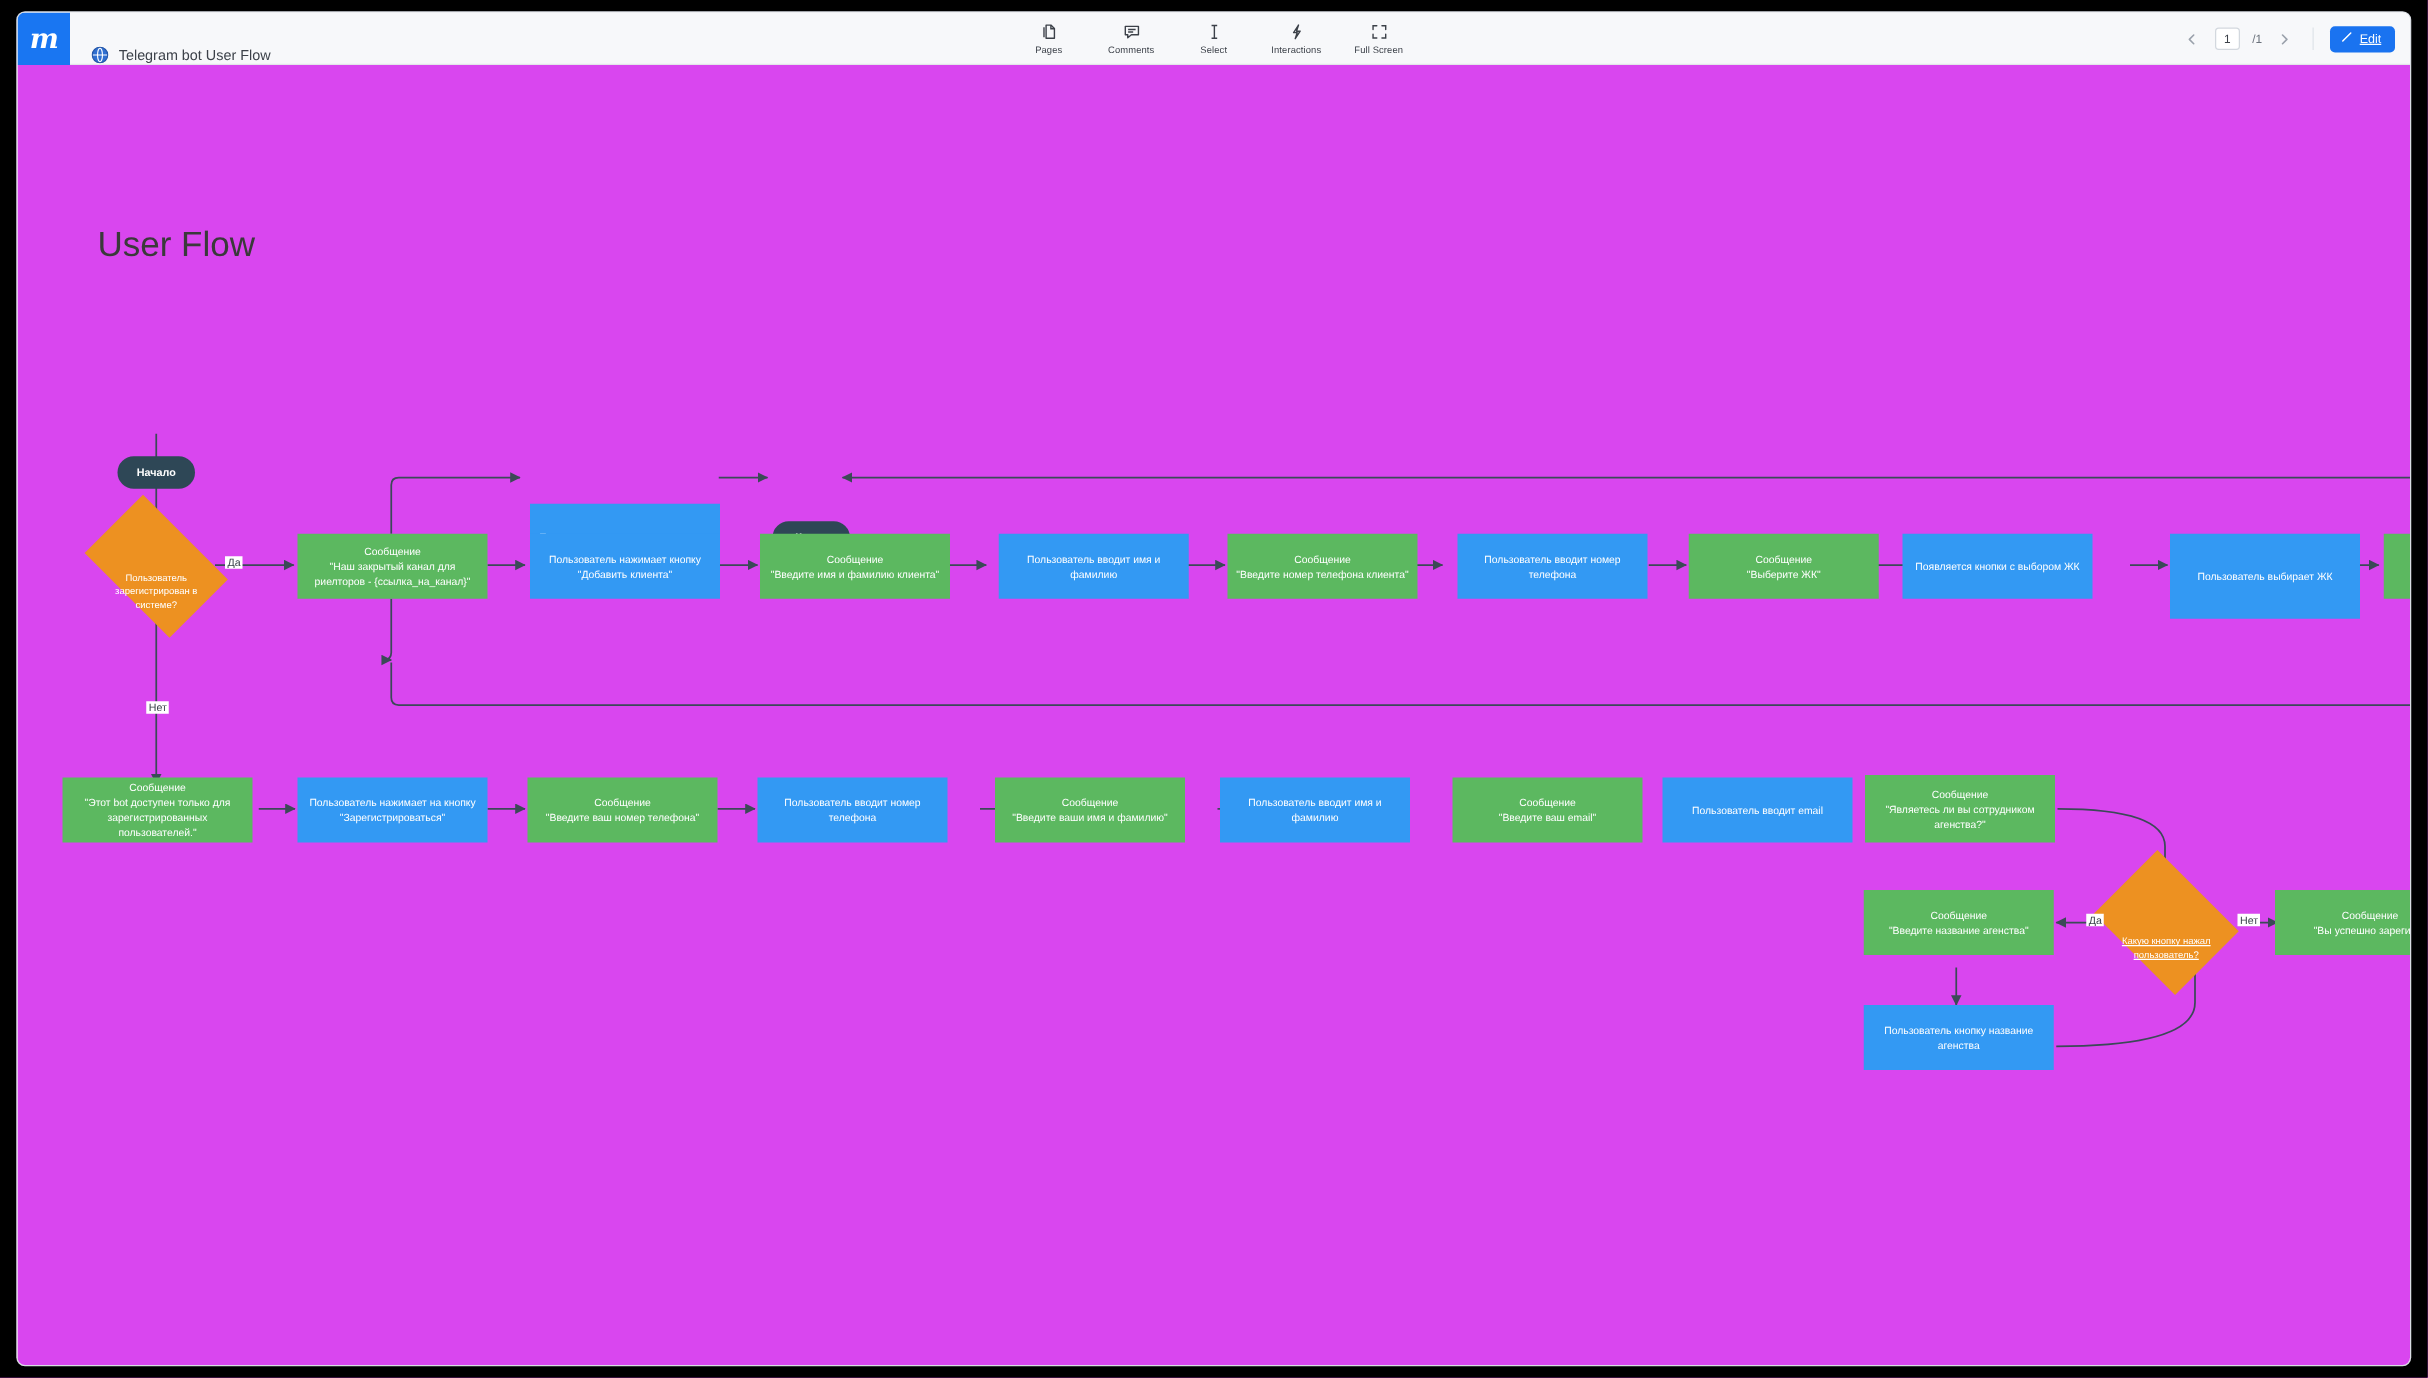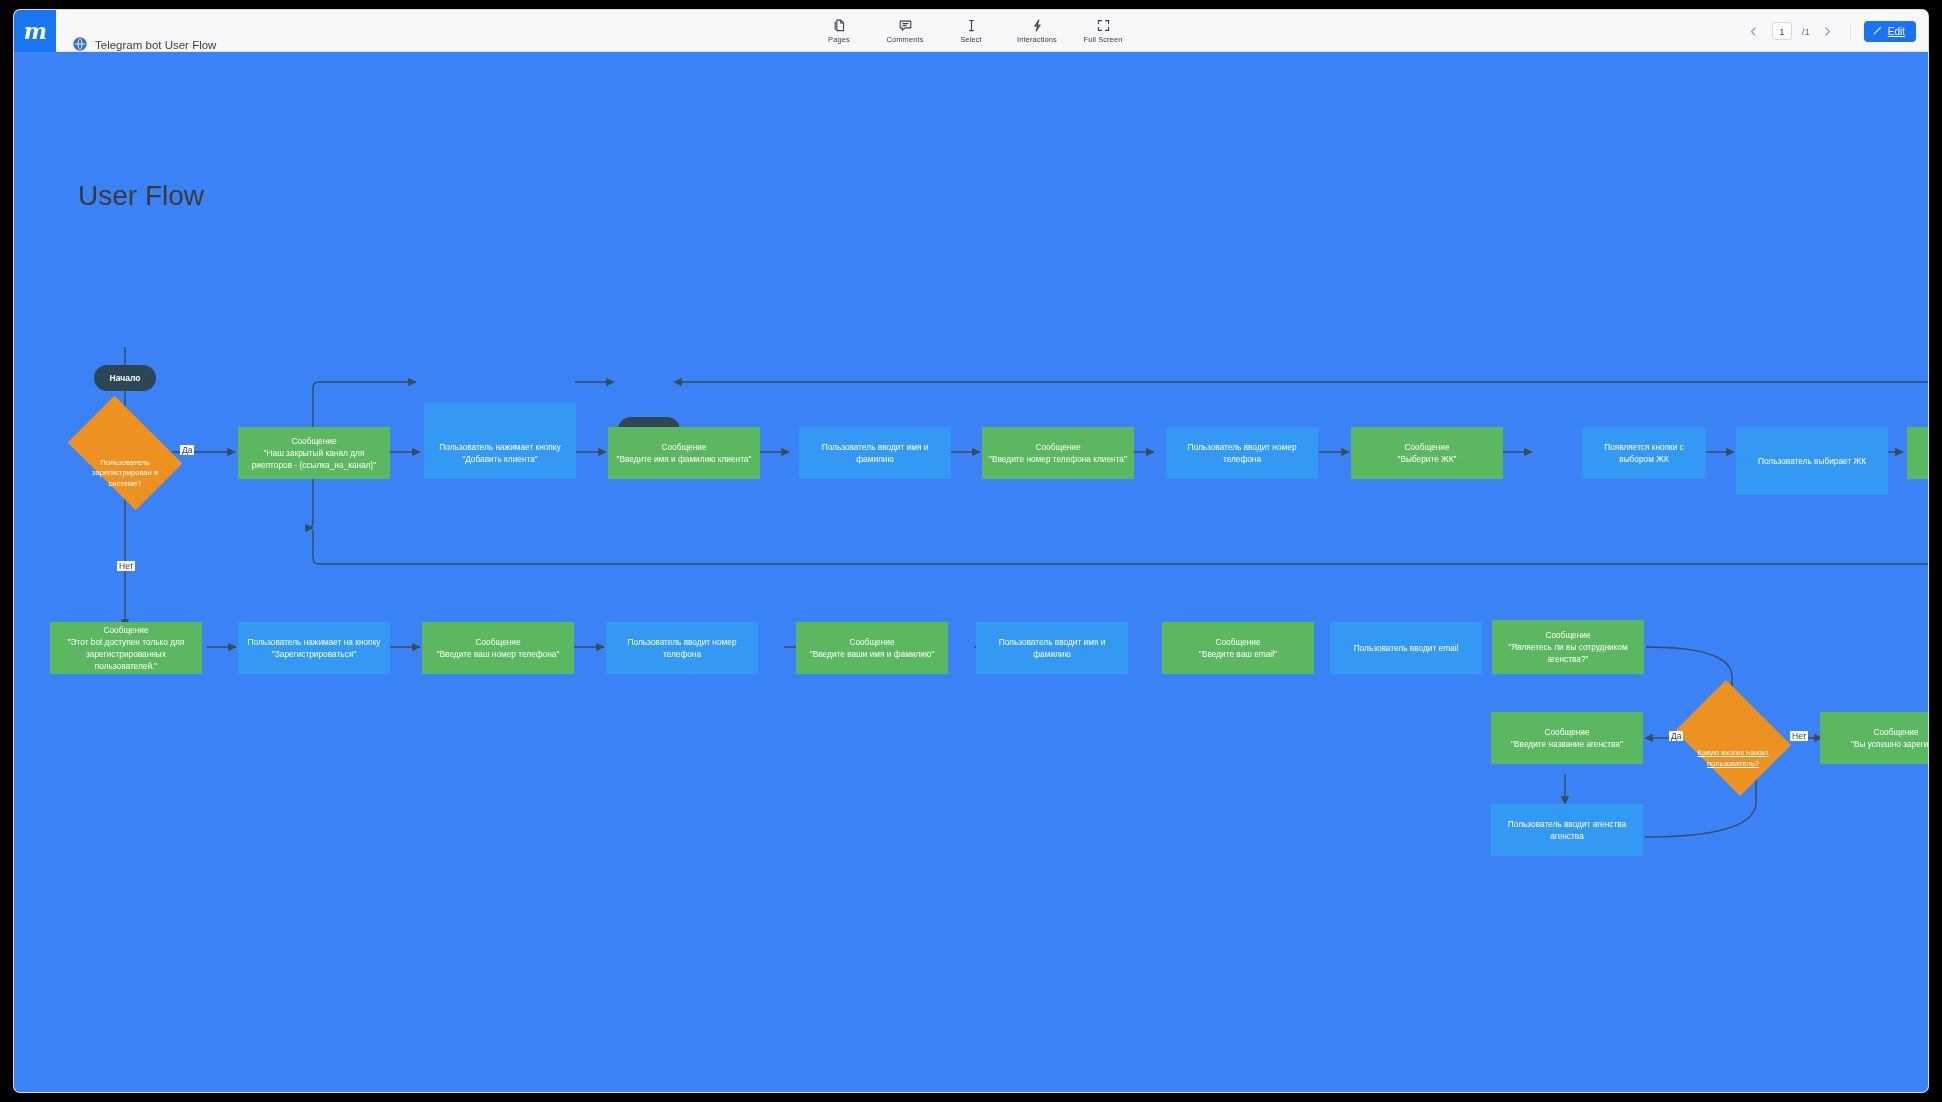--- a/index.html
+++ b/index.html
@@ -83,21 +83,21 @@
     height: 21px; padding: 0 11px 0 8px;
     background: #1a73f0; border-radius: 4px;
     display:flex; align-items:center; gap:5px;
     color:#fff; font-size:10px; cursor:pointer;text-decoration:underline;
   }
 
   
   .canvas {
     position: absolute; left: 0; top: 42px;
     width: 100%; height: calc(100% - 42px);
-    background: #3b82f6;
+    background: #d946ef;
     overflow: hidden;
   }
   .flow-title {
     position: absolute; left: 64px; top: 128px;
     font-size: 28px; color: #3a3a3a; font-weight: 400;
   }
 
   svg.wires { position:absolute; left:0; top:0; width:100%; height:100%; }
 
   
@@ -350,21 +350,21 @@
     <div class="node n-blue" style="left:1152px; top:375px; width:152px; height:52px;">
       <span>Пользователь вводит номер
 телефона</span>
     </div>
 
     <div class="node n-green" style="left:1337px; top:375px; width:152px; height:52px;">
       <span>Сообщение
 "Выберите ЖК"</span>
     </div>
 
-    <div class="node n-blue" style="left:1568px; top:375px; width:124px; height:52px;justify-content:center;">
+    <div class="node n-blue" style="left:1508px; top:375px; width:152px; height:52px;justify-content:center;">
       <span>Появляется кнопки с выбором ЖК</span>
     </div>
 
     <div class="node n-blue" style="left:1722px; top:375px; width:152px; height:68px;">
       <span>Пользователь выбирает ЖК</span>
     </div>
 
     <div class="node n-green" style="left:1893px; top:375px; width:152px; height:52px;"></div>
 
     <div class="node n-green" style="left:36px; top:570px; width:152px; height:52px;">
@@ -427,18 +427,18 @@
 
     <div class="edge-label" style="left:1655px; top:679px;">Да</div>
     <div class="edge-label" style="left:1776px; top:679px;">Нет</div>
 
     <div class="node n-green" style="left:1806px; top:660px; width:152px; height:52px;">
       <span>Сообщение
 "Вы успешно зарегистр</span>
     </div>
 
     <div class="node n-blue" style="left:1477px; top:752px; width:152px; height:52px;">
-      <span>Пользователь вводит агенства
+      <span>Пользователь кнопку название
 агенства</span>
     </div>
 
   </div>
 </div>
 
 </body></html>

